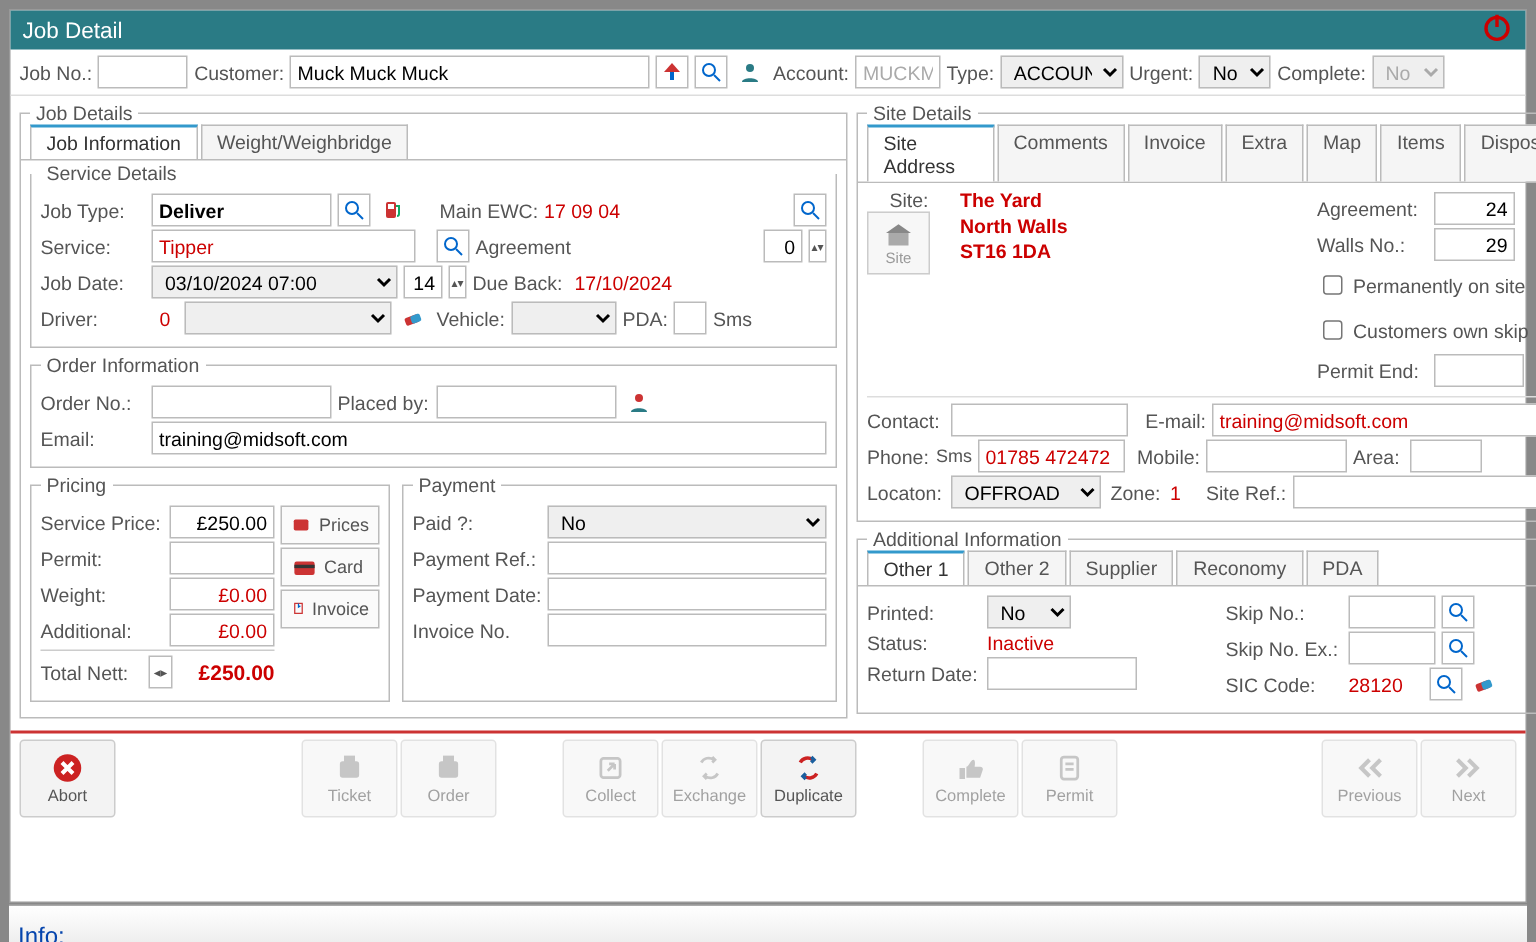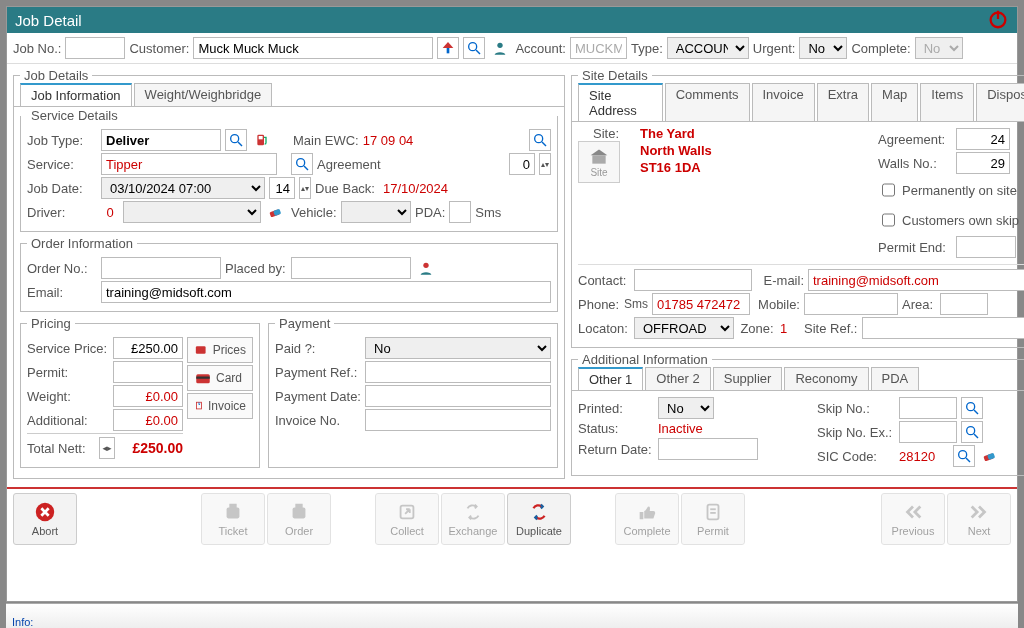--- a/index.html
+++ b/index.html
@@ -22,21 +22,21 @@
   .row label { min-width:70px; }
   .row input, .row select { font-size:13px; border:1px solid #bbb; height:22px; padding:0 4px; }
   .red { color:#c00; }
   .bold { font-weight:bold; color:#222;}
   .rightnum { text-align:right; }
   .btnbar { display:flex; gap:2px; padding:4px 6px; border-top:2px solid #c33; align-items:flex-end; }
   .bigbtn { width:64px; height:52px; border:1px solid #ccc; background:#f3f3f3; display:flex; flex-direction:column; align-items:center; justify-content:center; font-size:11px; color:#555; gap:2px; cursor:pointer; border-radius:3px;}
   .bigbtn.disabled { opacity:.55; }
   .bigbtn svg { width:22px; height:22px; }
   .spacer { flex:1; }
-  .statusbar { position:absolute; bottom:0; left:6px; right:6px; height:20px; background:linear-gradient(#fff,#eee); border-top:1px solid #aaa; font-size:11px; color:#0645AD; padding:12px 6px; }
+  .statusbar { position:absolute; bottom:0; left:6px; right:6px; height:20px; background:linear-gradient(#fff,#eee); border-top:1px solid #aaa; font-size:16px; color:#0645AD; padding:12px 6px; }
   .twocol { display:flex; gap:8px; }
   .twocol > div { flex:1; }
   .site-icon { width:42px; height:42px; border:1px solid #ccc; background:#f7f7f7; display:flex; flex-direction:column; align-items:center; justify-content:center; font-size:10px; color:#999; }
   .mag { width:16px; height:16px; }
   .linkred { color:#c00; }
   .sidebtn { border:1px solid #bbb; background:#fafafa; height:26px; display:flex; align-items:center; gap:4px; padding:0 6px; font-size:12px; color:#555; margin:2px 0; cursor:pointer;}
   .sidebtn svg{width:18px;height:18px;}
 </style>
 </head>
 <body>

